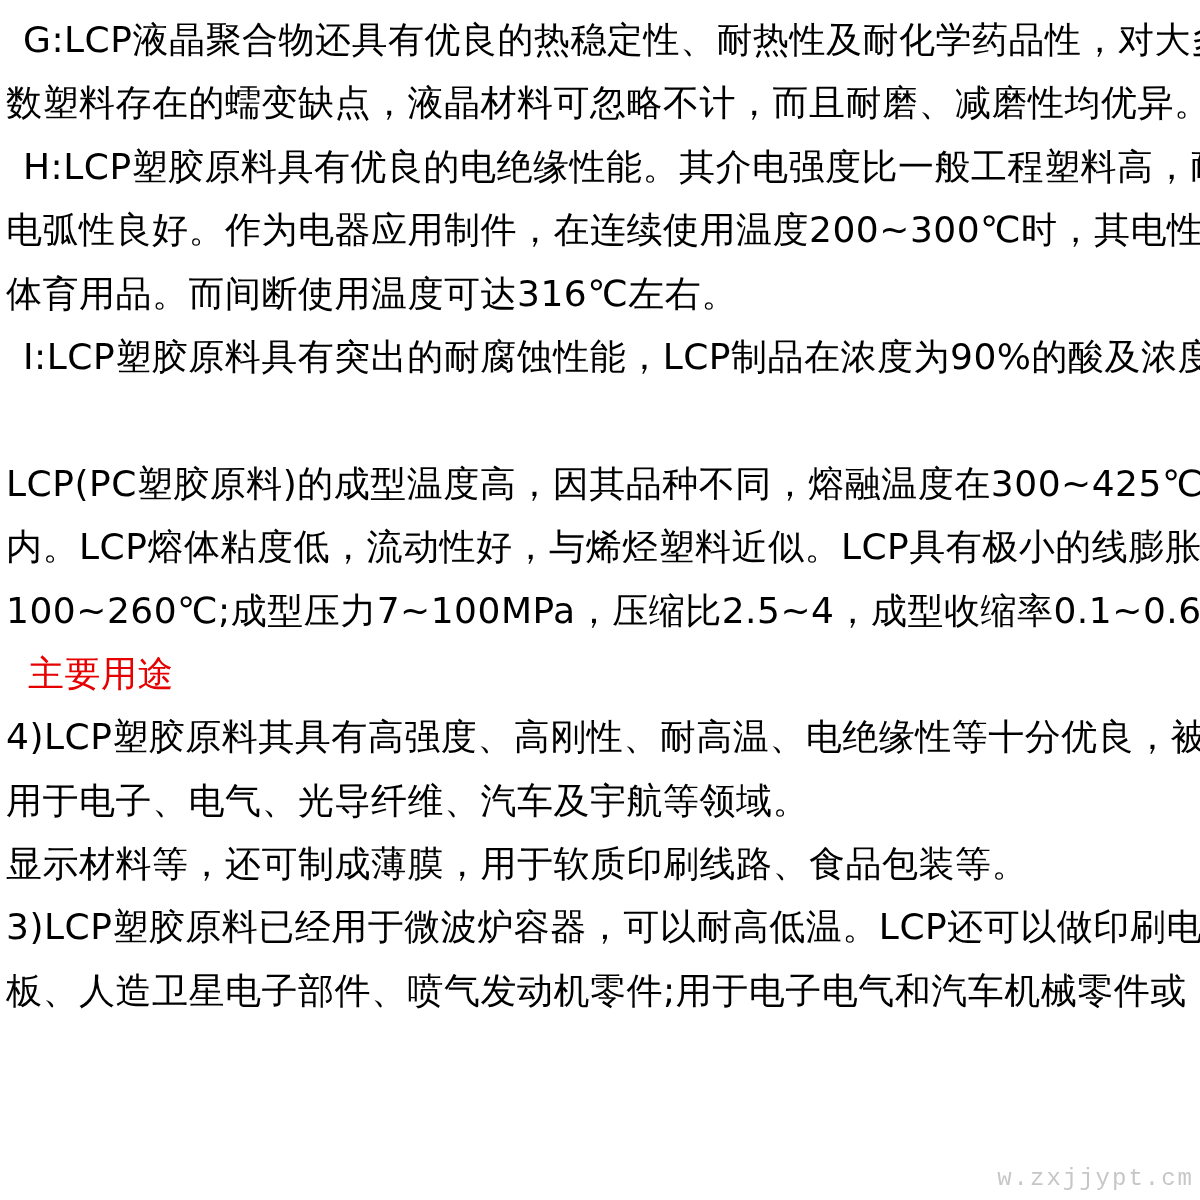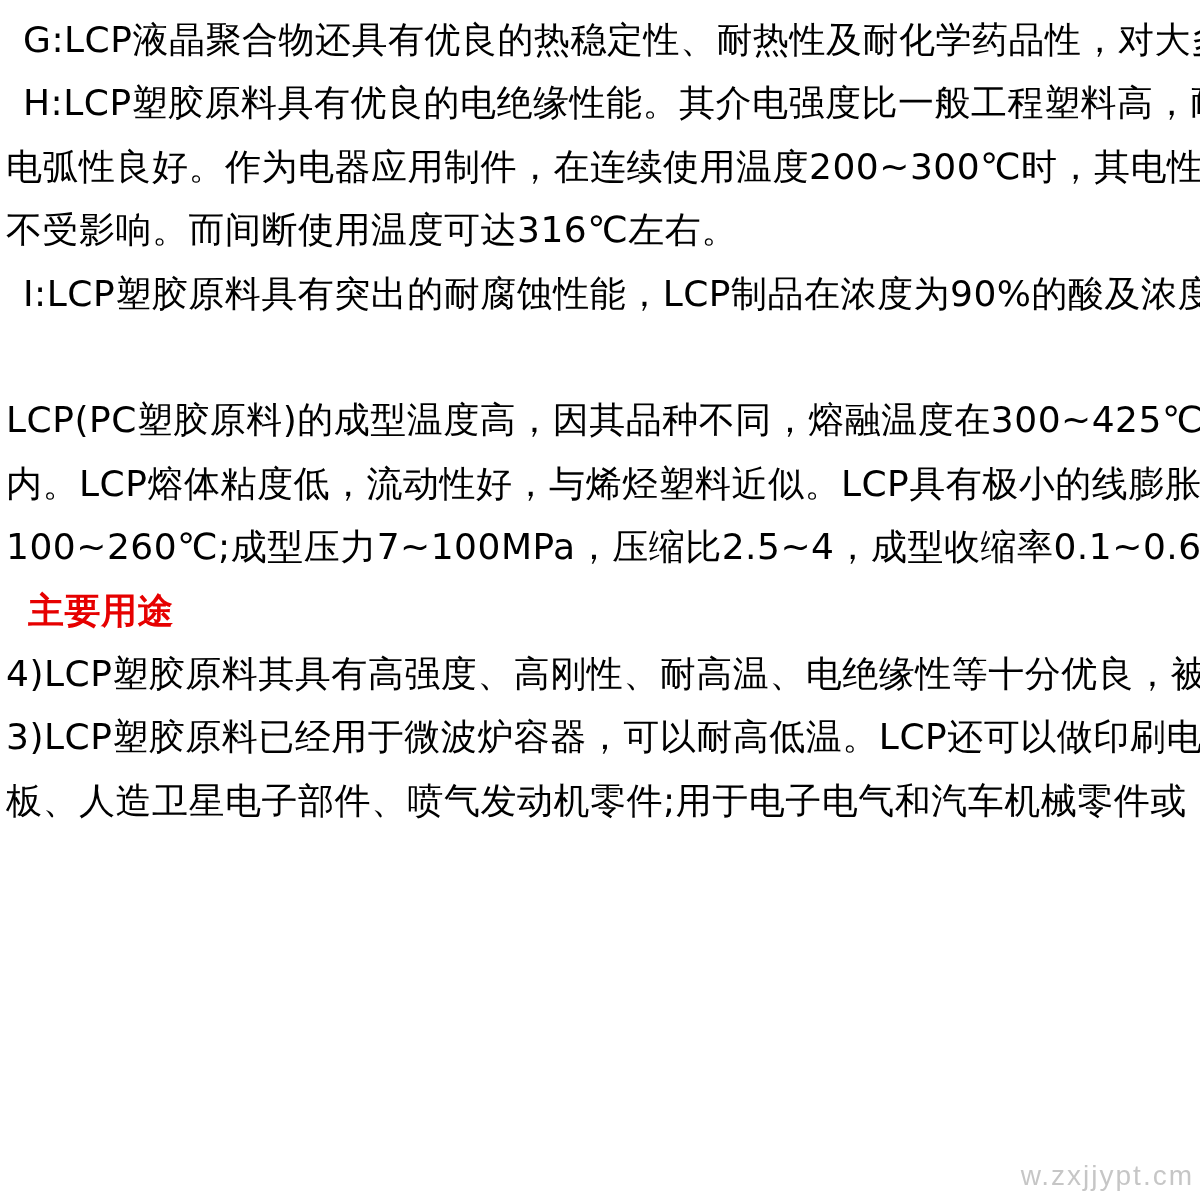--- a/index.html
+++ b/index.html
@@ -22,47 +22,50 @@
     height: 63.4px;
     line-height: 63.4px;
     font-size: 36px;
     white-space: nowrap;
     letter-spacing: 0.5px;
     font-weight: 500;
   }
   .ind { padding-left: 17px; }       
   .heading {
     padding-left: 22px;
-    font-weight: 700;
+    font-weight: 400;
   }
   .blank {  }
   .watermark {
     position: absolute;
     right: 6px;
     bottom: 8px;
-    font-family: Liberation Sans, sans-serif;
-    font-size: 28px;
+    font-family: Liberation Mono, monospace;
+    font-size: 24px;
     letter-spacing: 2px;
     color: #bdbdbd;
     opacity: 0.85;
     pointer-events: none;
   }
 </style>
 </head>
 <body>
 
 <div class="page" style="color: rgb(0, 0, 0); background: rgb(255, 255, 255);">
   <div class="row ind">G:LCP液晶聚合物还具有优良的热稳定性、耐热性及耐化学药品性，对大多</div>
+  <div class="row">数塑料存在的蠕变缺点，液晶材料可忽略不计，而且耐磨、减磨性均优异。</div>
   <div class="row ind">H:LCP塑胶原料具有优良的电绝缘性能。其介电强度比一般工程塑料高，耐</div>
   <div class="row">电弧性良好。作为电器应用制件，在连续使用温度200~300℃时，其电性能</div>
-  <div class="row">不受影响。而间断使用温度可达316℃左右。</div>
+  <div class="row">体育用品。而间断使用温度可达316℃左右。</div>
   <div class="row ind">I:LCP塑胶原料具有突出的耐腐蚀性能，LCP制品在浓度为90%的酸及浓度为</div>
   <div class="row blank"></div>
   <div class="row">LCP(PC塑胶原料)的成型温度高，因其品种不同，熔融温度在300~425℃范围</div>
   <div class="row">内。LCP熔体粘度低，流动性好，与烯烃塑料近似。LCP具有极小的线膨胀系</div>
   <div class="row">100~260℃;成型压力7~100MPa，压缩比2.5~4，成型收缩率0.1~0.6。</div>
   <div class="row heading" style="color: rgb(230, 0, 0);">主要用途</div>
   <div class="row">4)LCP塑胶原料其具有高强度、高刚性、耐高温、电绝缘性等十分优良，被</div>
+  <div class="row">用于电子、电气、光导纤维、汽车及宇航等领域。</div>
+  <div class="row">显示材料等，还可制成薄膜，用于软质印刷线路、食品包装等。</div>
   <div class="row">3)LCP塑胶原料已经用于微波炉容器，可以耐高低温。LCP还可以做印刷电路</div>
   <div class="row">板、人造卫星电子部件、喷气发动机零件;用于电子电气和汽车机械零件或</div>
 
   <div class="watermark">w.zxjjypt.cm</div>
 </div>
 
 </body></html>

